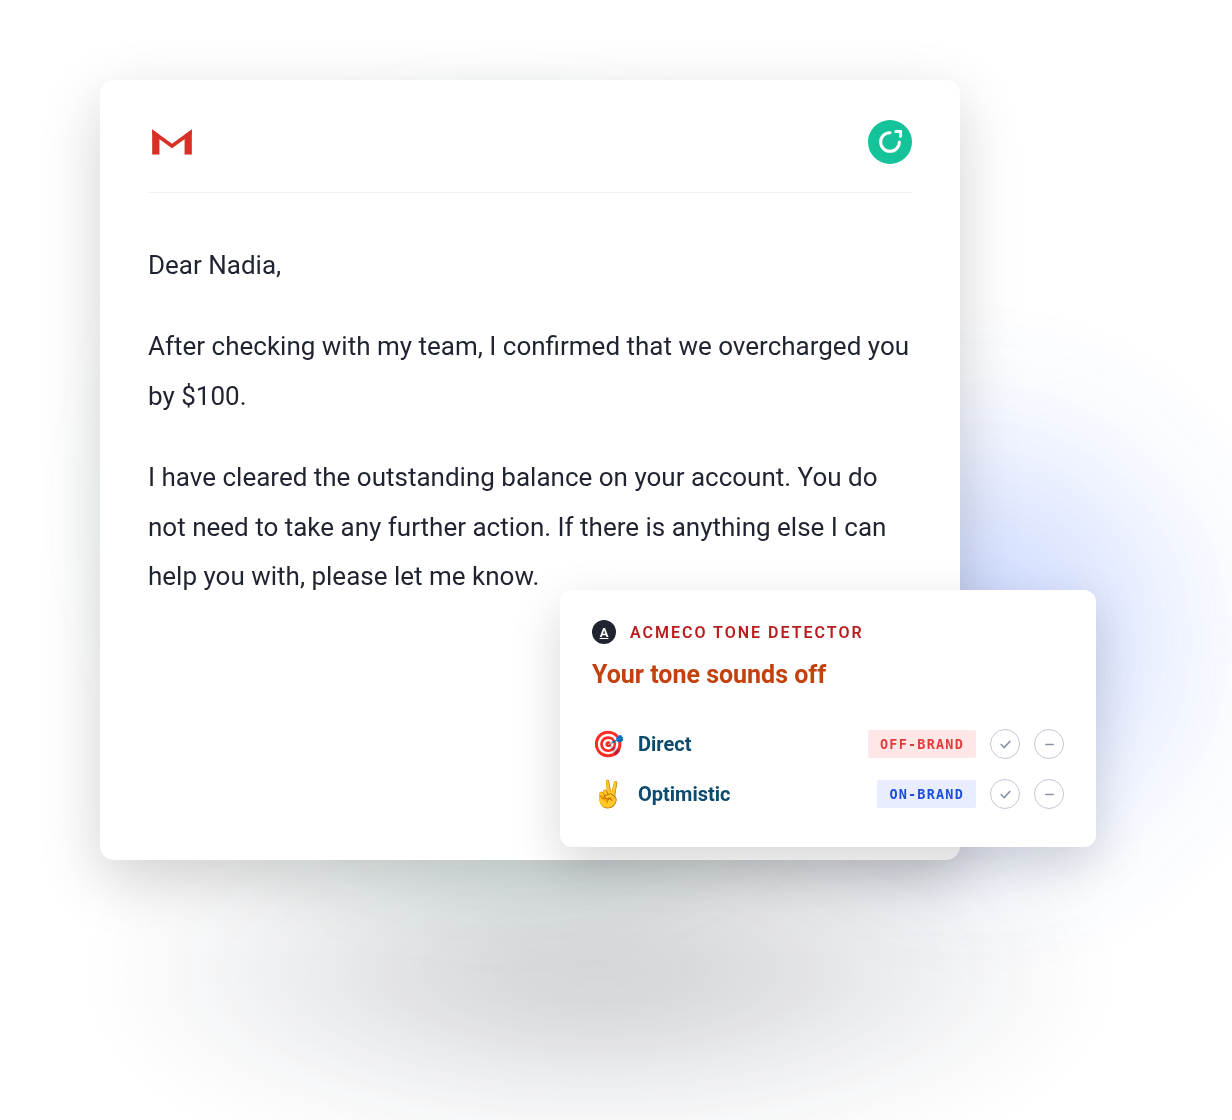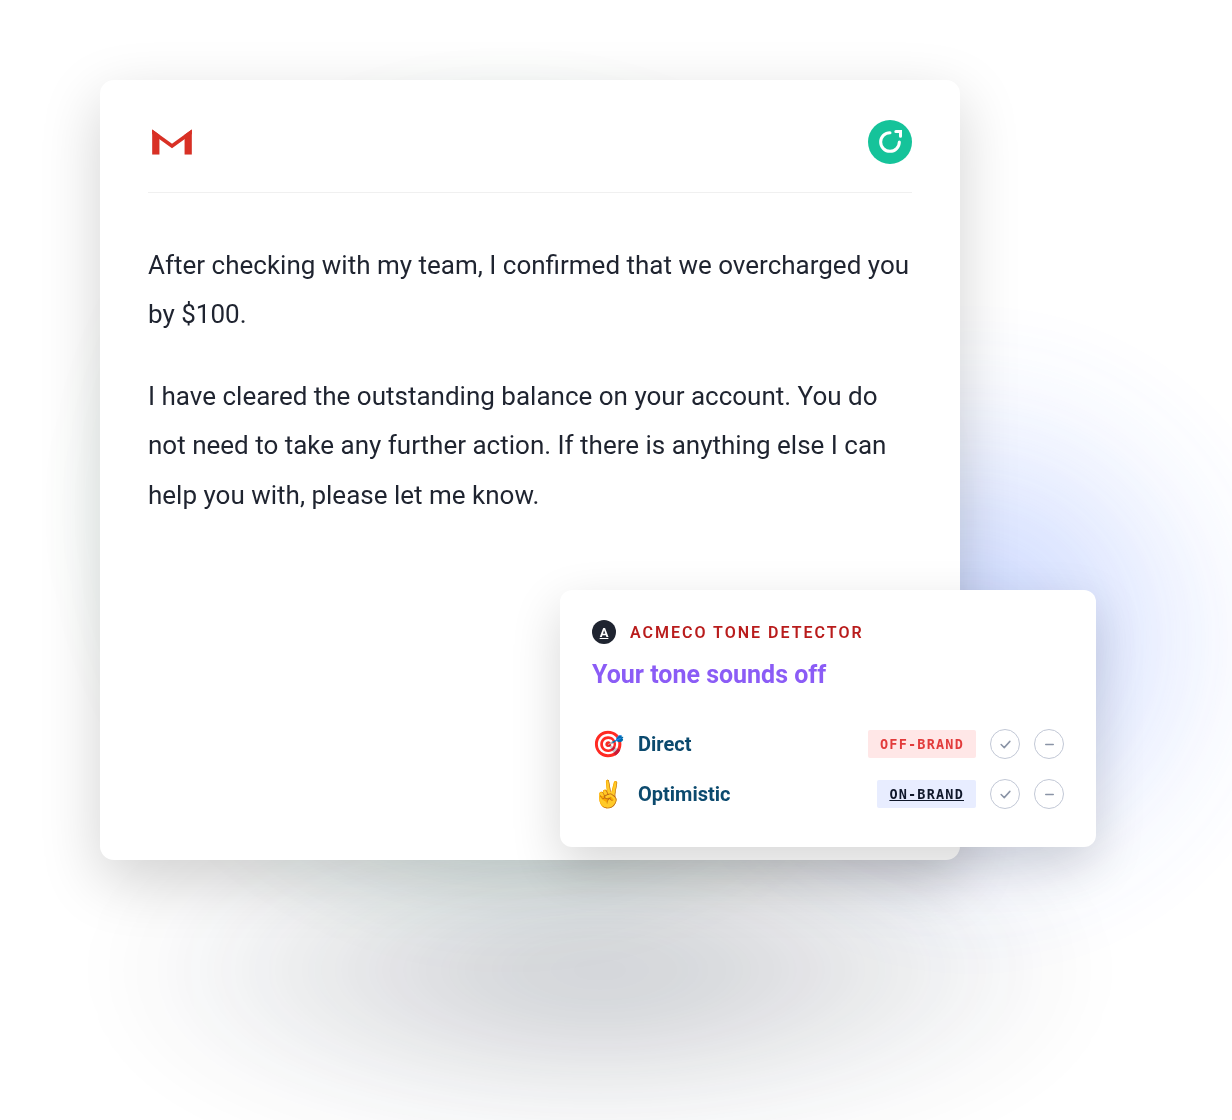--- a/index.html
+++ b/index.html
@@ -96,42 +96,42 @@
   }
   .tone-title-small {
     color: #b91c1c;
     font-size: 16px;
     font-weight: 600;
     letter-spacing: 2px;
   }
   .tone-heading {
     font-size: 25px;
     font-weight: 700;
-    color: #8b5cf6;
+    color: #c2410c;
     margin-bottom: 30px;
   }
   .tone-row {
     display: flex;
     align-items: center;
     gap: 14px;
     padding: 10px 0;
   }
   .tone-emoji { font-size: 26px; width: 32px; }
   .tone-name { font-size: 20px; font-weight: 700; color: #0c4a6e; flex: 0 0 auto; }
   .spacer { flex: 1; }
   .badge {
     font-size: 13.5px;
     font-weight: 700;
     letter-spacing: 1.2px;
     padding: 6px 12px;
     border-radius: 2px;
     font-family: ui-monospace, Menlo, Consolas, monospace;
   }
   .badge-off { background: #ffe7e7; color: #e23b3b; }
-  .badge-on  { background: #e8edff; color: #0f172a; text-decoration: underline; }
+  .badge-on  { background: #e8edff; color: #1d4ed8; }
   .circle-btn {
     width: 30px; height: 30px;
     border-radius: 50%;
     border: 1.6px solid #c2c8d6;
     background: transparent;
     display: flex; align-items: center; justify-content: center;
     cursor: pointer;
     color: #8a94a6;
   }
   .circle-btn svg { width: 15px; height: 15px; }
@@ -155,20 +155,21 @@
       </svg>
     </span>
     <span class="grammarly-icon">
       <svg viewBox="0 0 24 24" fill="none" stroke="#ffffff" stroke-width="2.6" stroke-linecap="round">
         <path d="M20 12 A8 8 0 1 1 12 4"></path>
         <polyline points="17,3 21,3 21,7" fill="none"></polyline>
       </svg>
     </span>
   </div>
   <div class="email-body">
+    <p>Dear Nadia,</p>
     <p>After checking with my team, I confirmed that we overcharged you by $100.</p>
     <p>I have cleared the outstanding balance on your account. You do not need to take any further action. If there is anything else I can help you with, please let me know.</p>
   </div>
 </div>
 
 <div class="tone-card">
   <div class="tone-header">
     <span class="brand-badge">A</span>
     <span class="tone-title-small">ACMECO TONE DETECTOR</span>
   </div>

